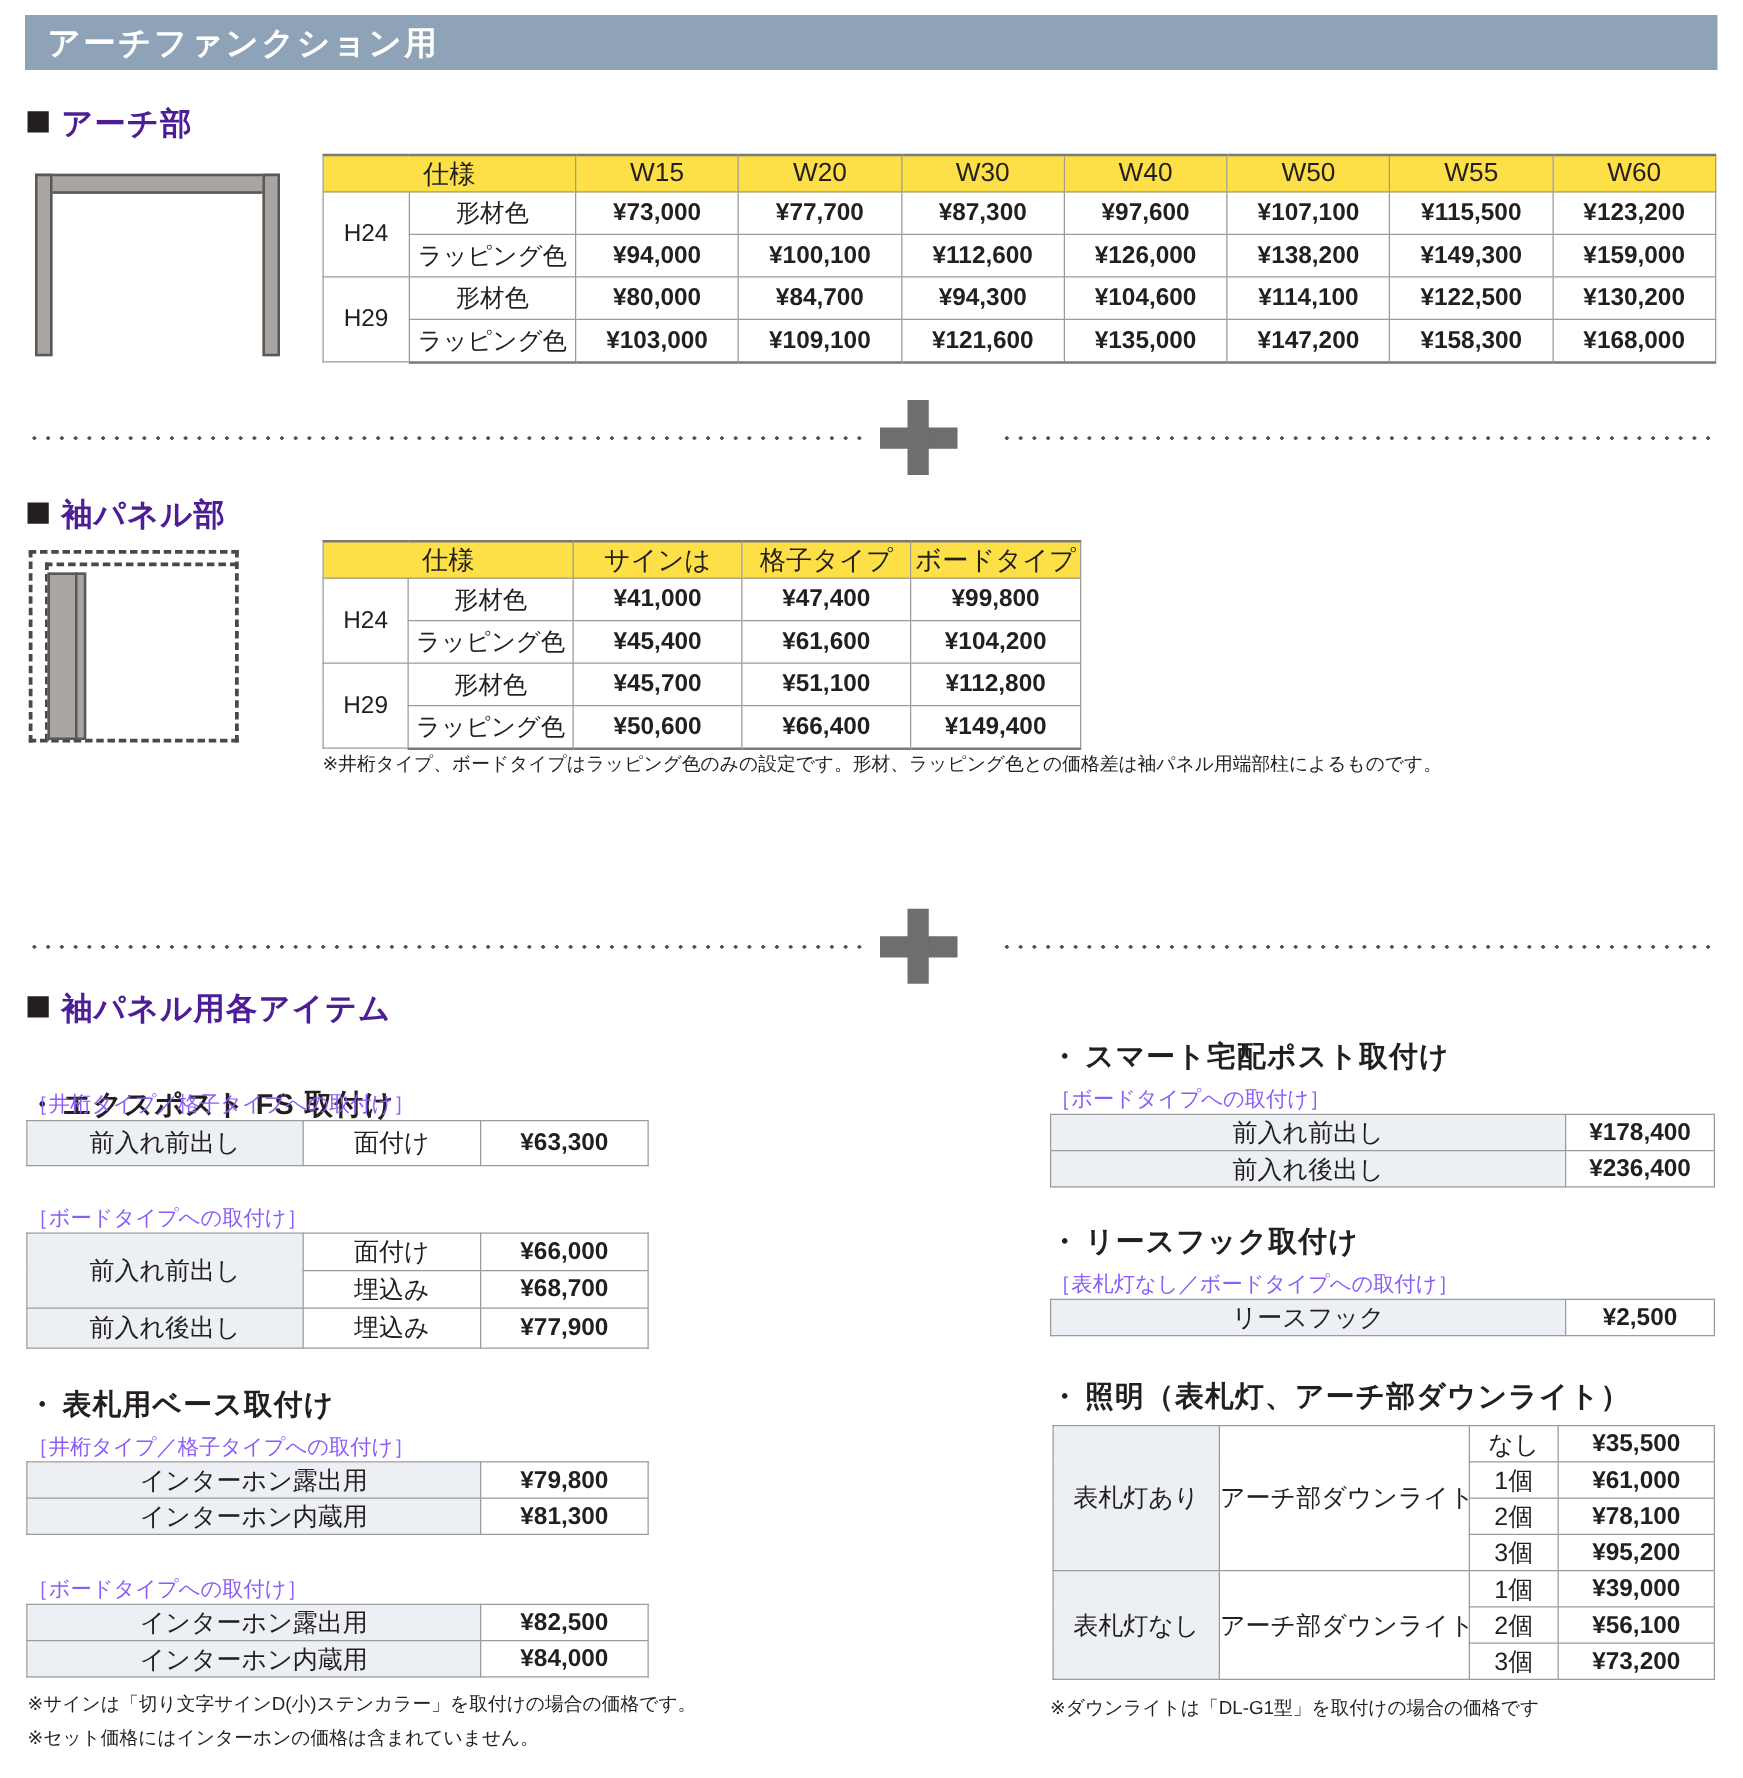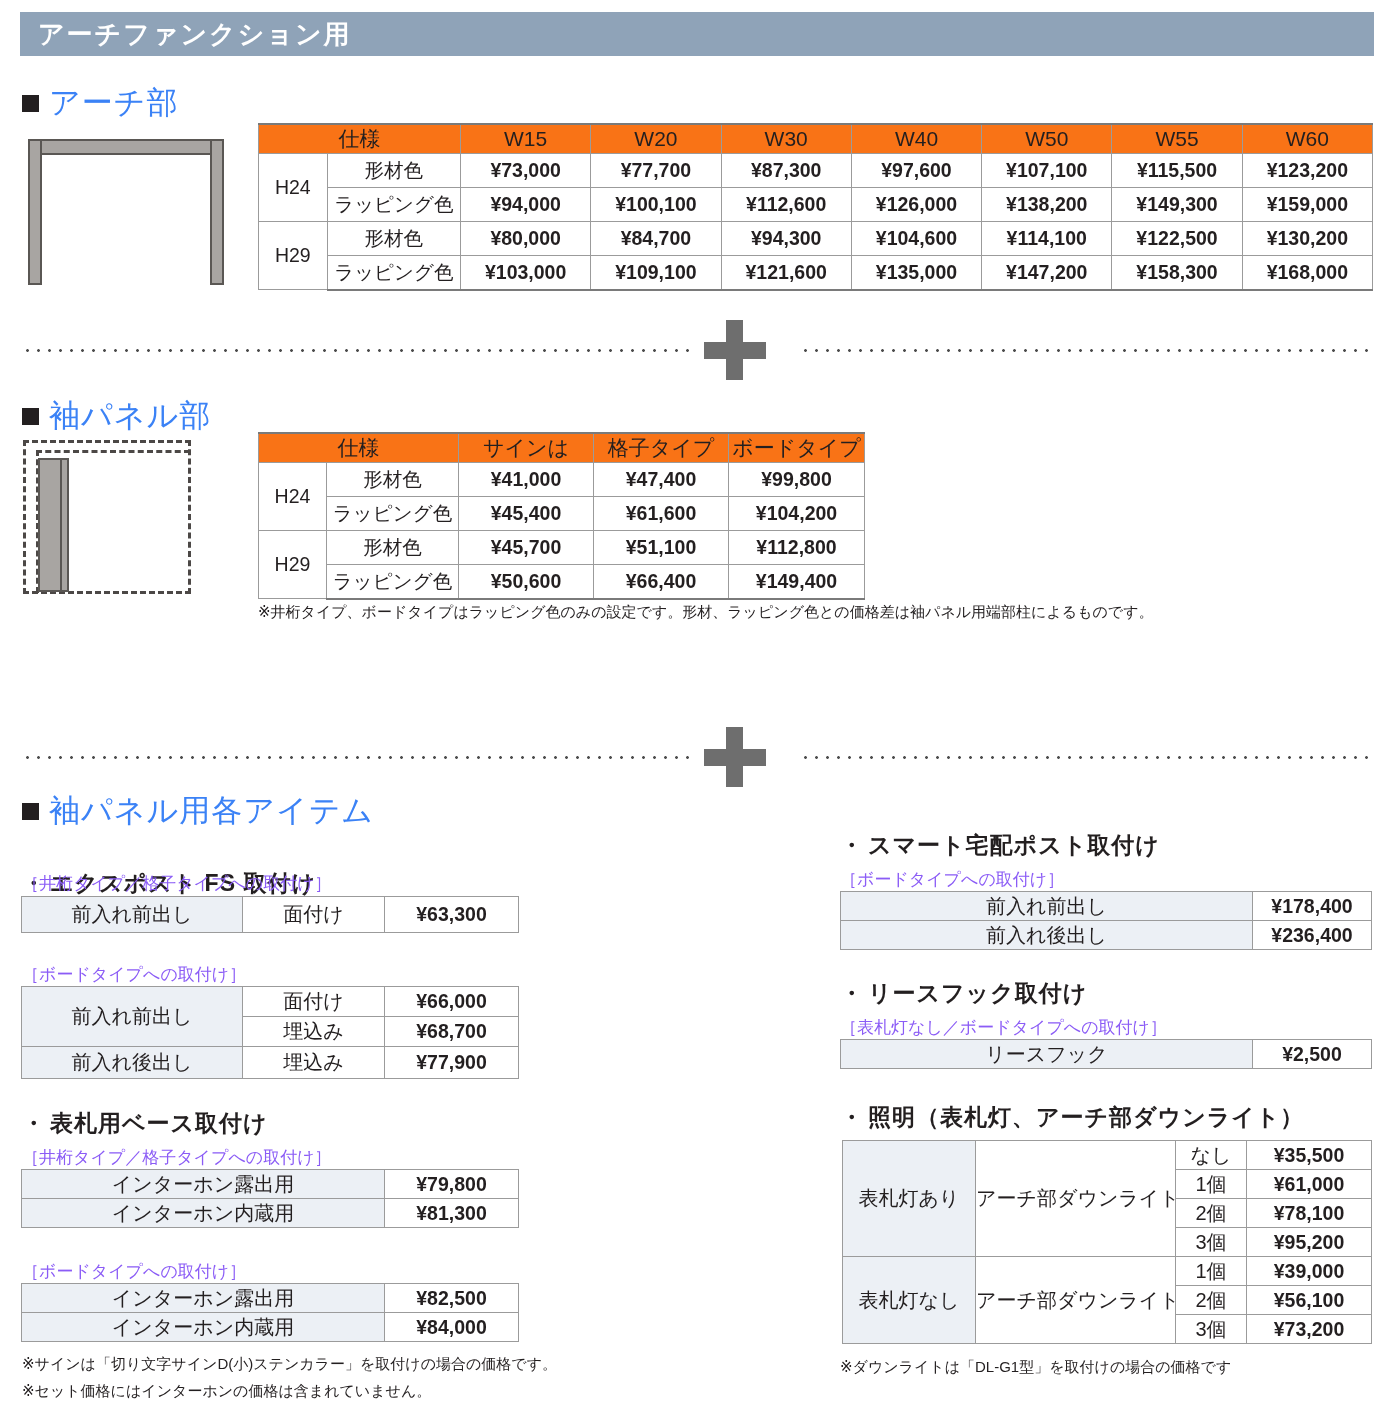--- a/index.html
+++ b/index.html
@@ -19,21 +19,21 @@
     background:#8fa3b8;
     display:flex; align-items:center;
   }
   .titlebar .t {
     color:#ffffff; font-size:26px; font-weight:bold;
     letter-spacing:2px; padding-left:18px;
   }
 
   
   .sec-h {
-    position:absolute; font-size:31px; font-weight:normal; color:#3b82f6;
+    position:absolute; font-size:25px; font-weight:bold; color:#4c1d95;
     letter-spacing:1px; white-space:nowrap;
   }
   .sec-h .sq {
     display:inline-block; width:17px; height:17px; background:#231f20;
     margin-right:10px; vertical-align:1px;
   }
   .sub-h {
     position:absolute; font-size:23px; font-weight:bold; color:#231f20;
     letter-spacing:1px; white-space:nowrap;
   }
@@ -81,21 +81,21 @@
   table.pt {
     position:absolute; border-collapse:collapse;
     font-size:20px; color:#231f20; table-layout:fixed;
   }
   table.pt th, table.pt td {
     border:1px solid #9b9b9b;
     text-align:center; vertical-align:middle;
     padding:0; font-weight:normal; white-space:nowrap;
   }
   table.pt thead th {
-    background:#f97316; font-size:21px;
+    background:#fde047; font-size:21px;
   }
   table.pt td.price { font-weight:bold; font-size:19.5px; }
   table.pt td.lbl { font-size:19.5px; }
   table.pt .topline { border-top:2px solid #7a7a7a; }
   table.pt .botline { border-bottom:2px solid #7a7a7a; }
 
   
   table.it {
     position:absolute; border-collapse:collapse; table-layout:fixed;
     font-size:20px; color:#231f20;

